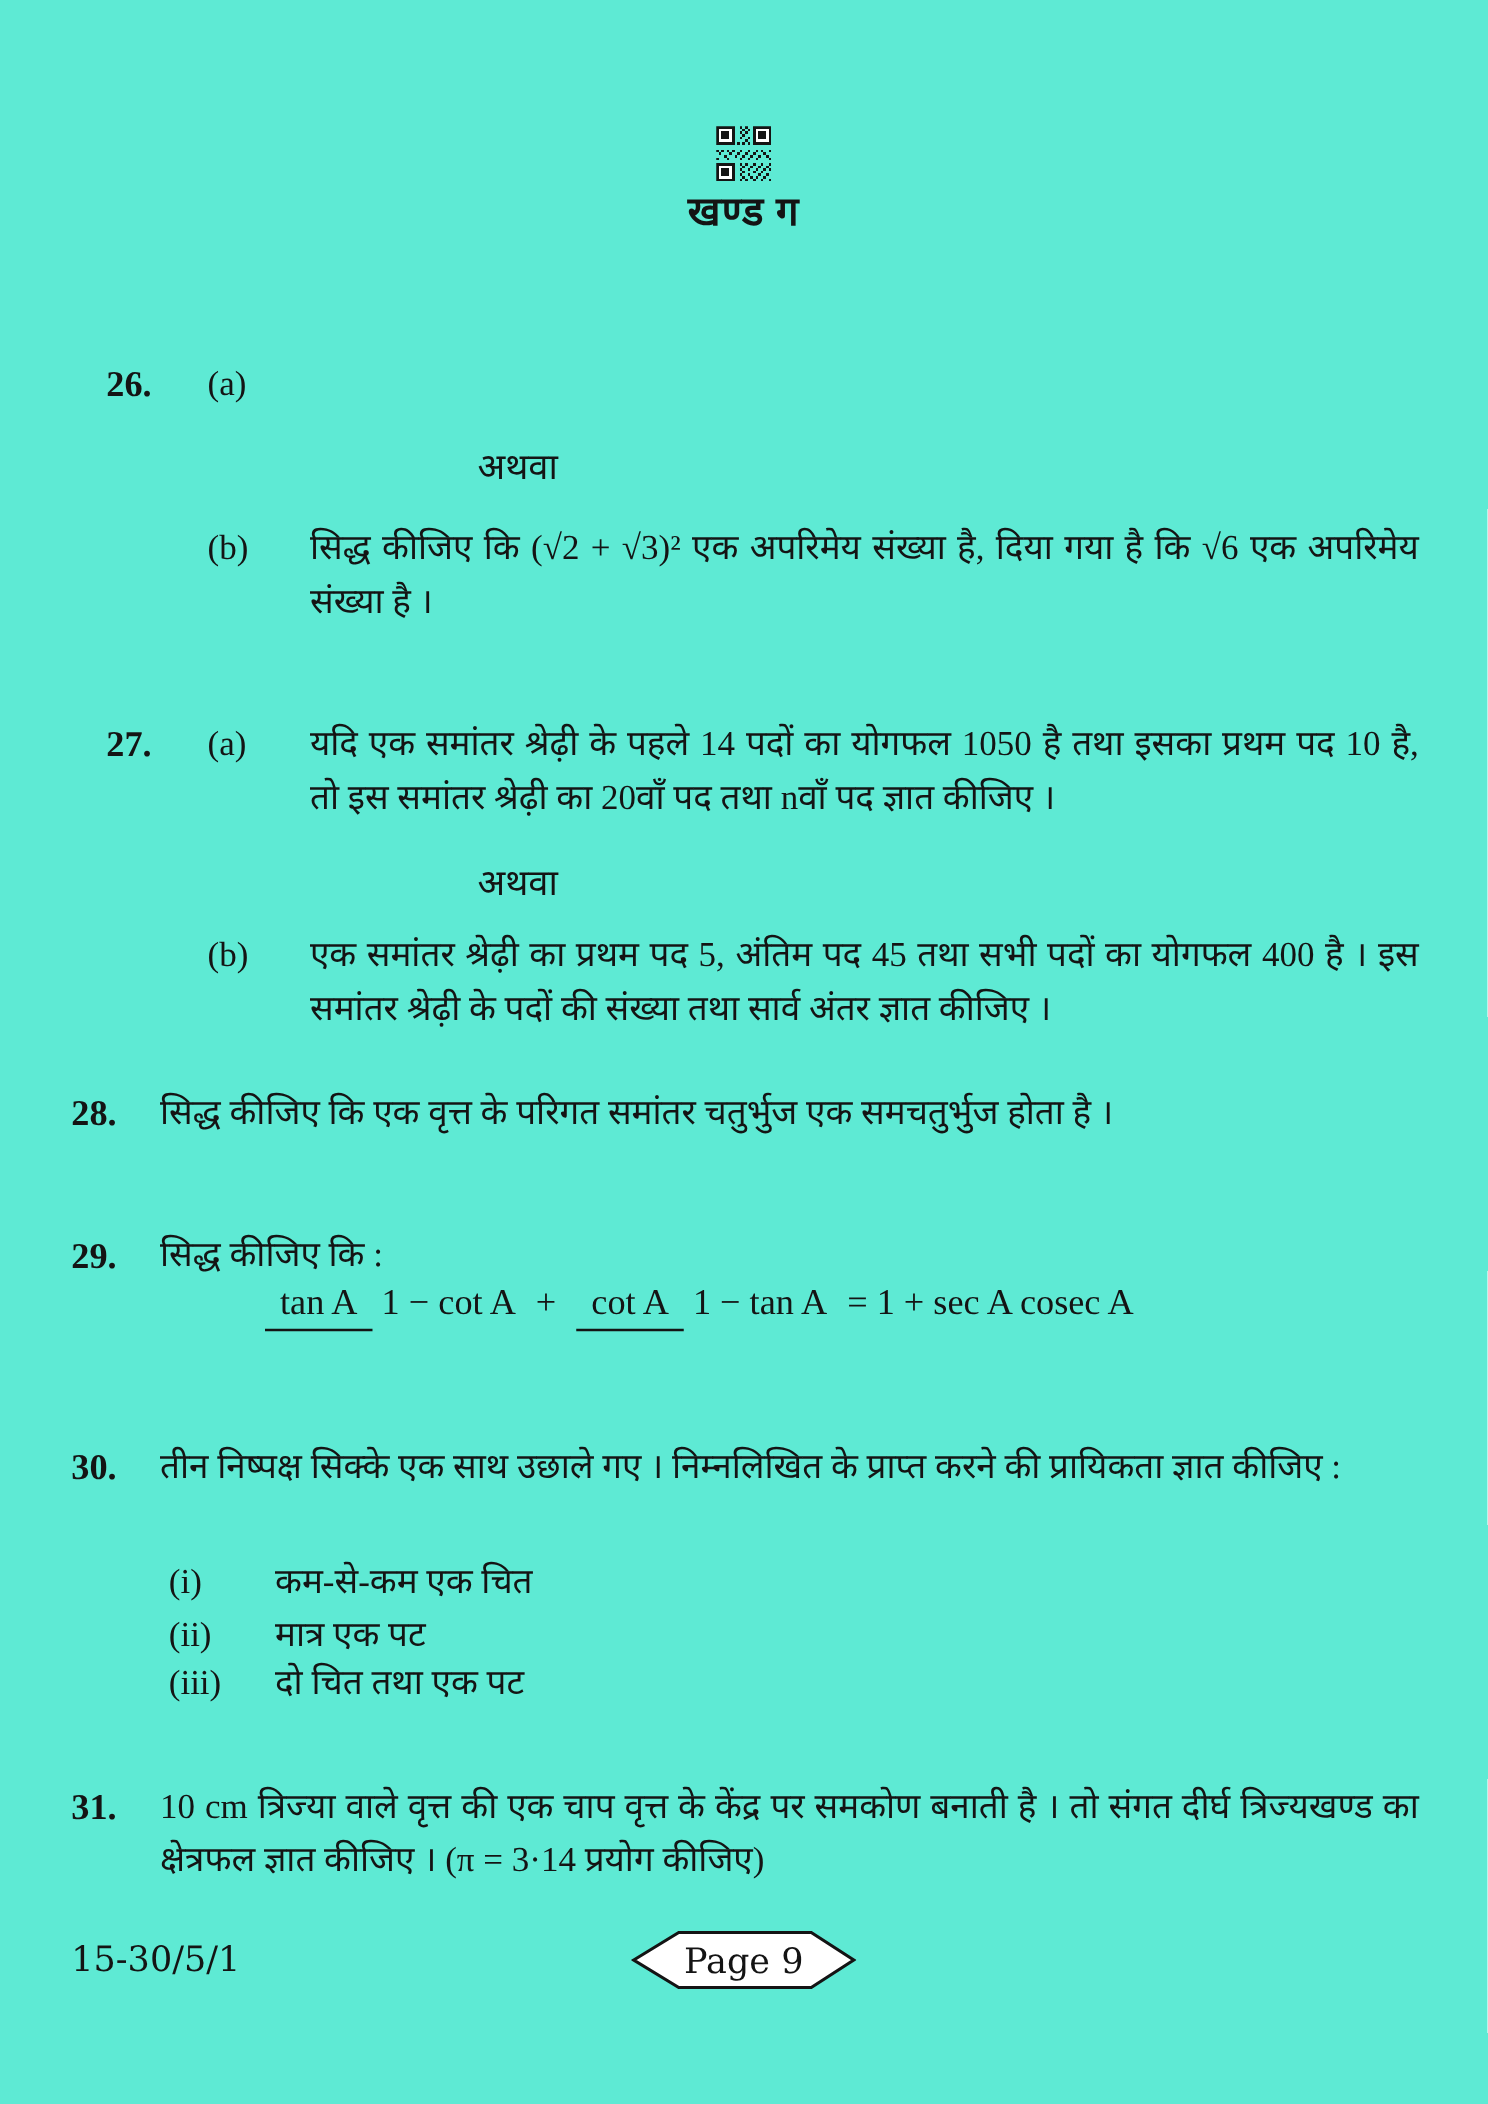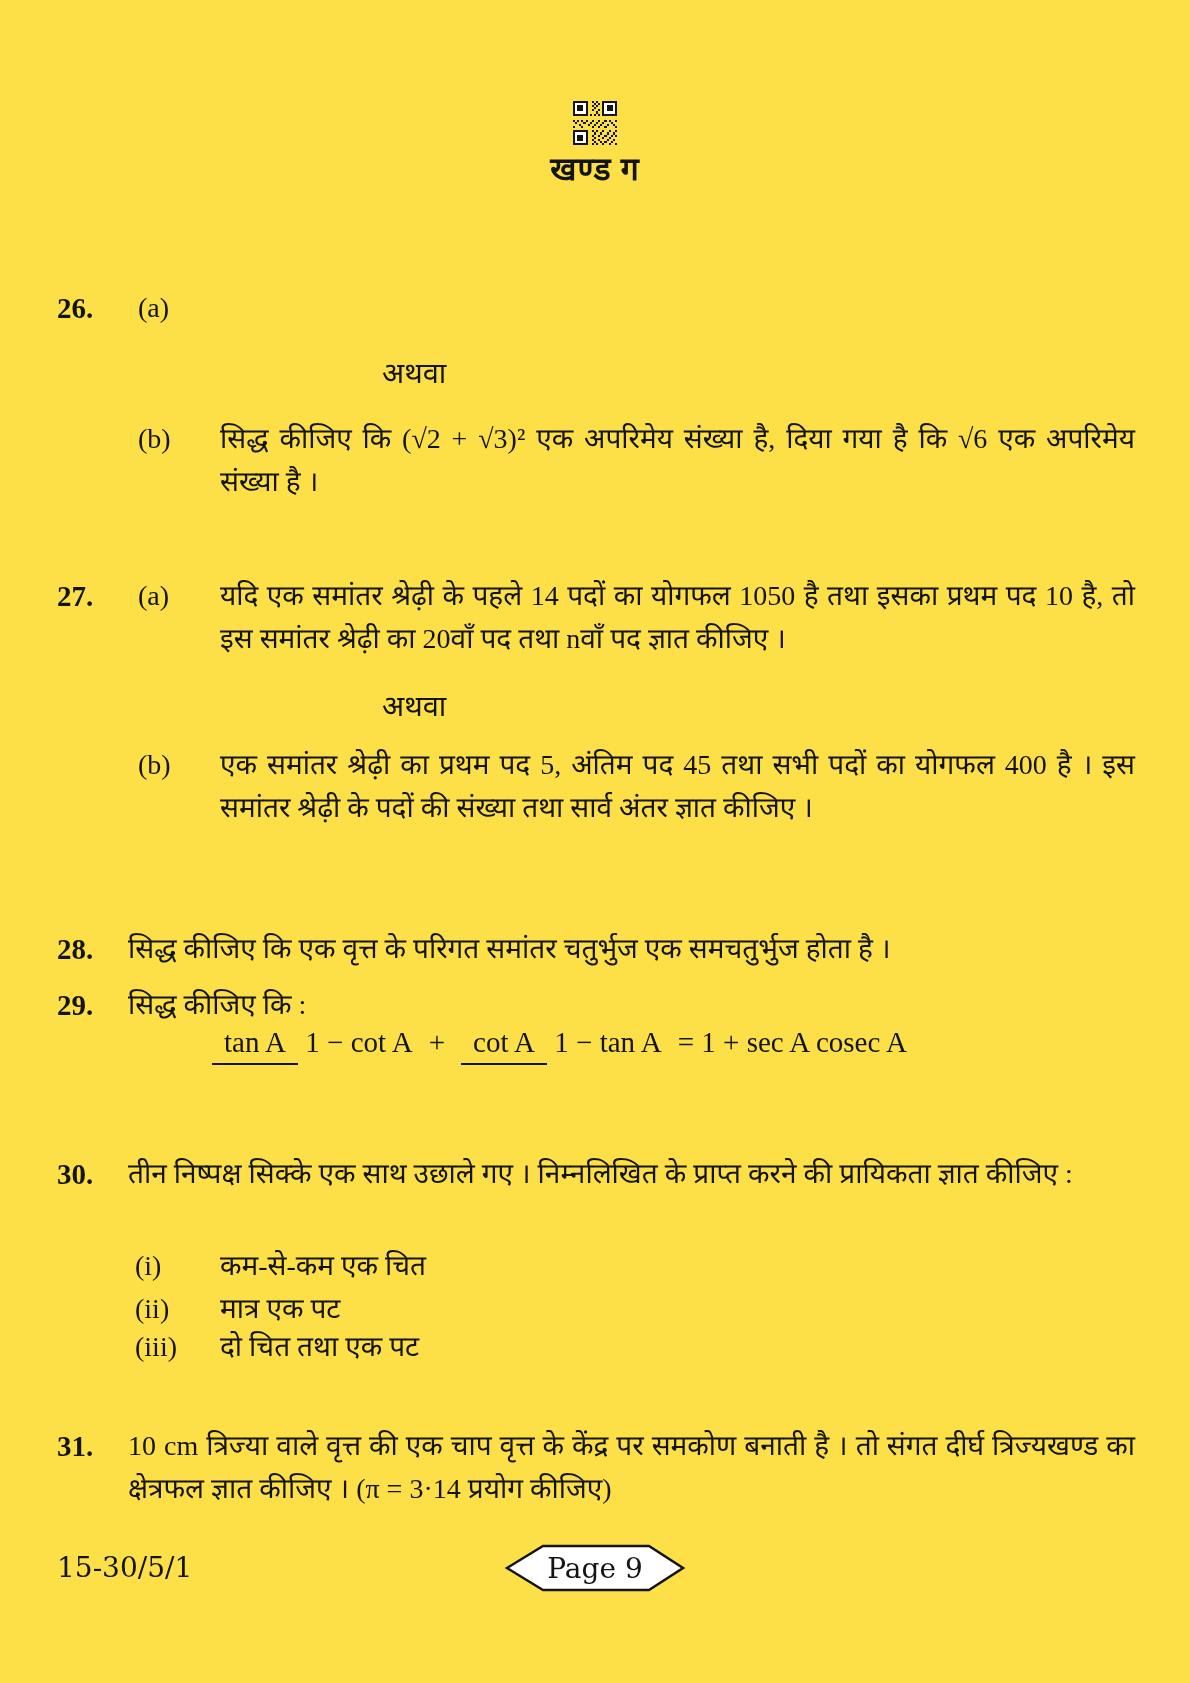--- a/index.html
+++ b/index.html
@@ -1,20 +1,20 @@
 <!DOCTYPE html>
 <html><head>
 <meta charset="utf-8">
 <style>
   html, body { margin: 0; padding: 0; background: #ffffff; }
   .page {
     position: relative;
     width: 1190px;
     height: 1683px;
-    background: #fde047;
+    background: #5eead4;
     color: #141414;
     font-family: "Liberation Serif", serif;
     overflow: hidden;
   }
   .qr {
     position: absolute;
     top: 101px;
     left: 50%;
     transform: translateX(-50%);
     width: 44px;
@@ -49,21 +49,21 @@
     align-items: flex-start;
     font-size: 28px;
     line-height: 1.55;
   }
   .qnum {
     flex: none;
     width: 71px;
     font-weight: 700;
     font-size: 29px;
   }
-  .qrow.has-label .qnum { width: 81px; }
+  .qrow.has-label .qnum { width: 81px; margin-left: 28px; }
   .plabel { flex: none; width: 82px; }
   .qtext { flex: 1; text-align: justify; }
   .or-separator {
     position: absolute;
     left: 382px;
     font-size: 29px;
     font-weight: 400;
   }
   .equation {
     position: absolute;
@@ -112,21 +112,21 @@
     font-size: 28px;
     font-family: "DejaVu Serif", serif;
   }
   
   #row-q26   { top: 286px; }
   #or-1      { top: 352px; }
   #row-q26b  { top: 417px; }
   #row-q27   { top: 574px; justify-content: space-between; }
   #or-2      { top: 685px; }
   #row-q27b  { top: 743px; }
-  #row-q28   { top: 927px; justify-content: flex-end; }
+  #row-q28   { top: 869px; justify-content: flex-end; }
   #row-q29   { top: 983px; }
   #row-q30   { top: 1152px; }
   #item-1    { top: 1245px; }
   #item-2    { top: 1288px; }
   #item-3    { top: 1326px; }
   #row-q31   { top: 1424px; }
 </style>
 </head>
 <body>
 

